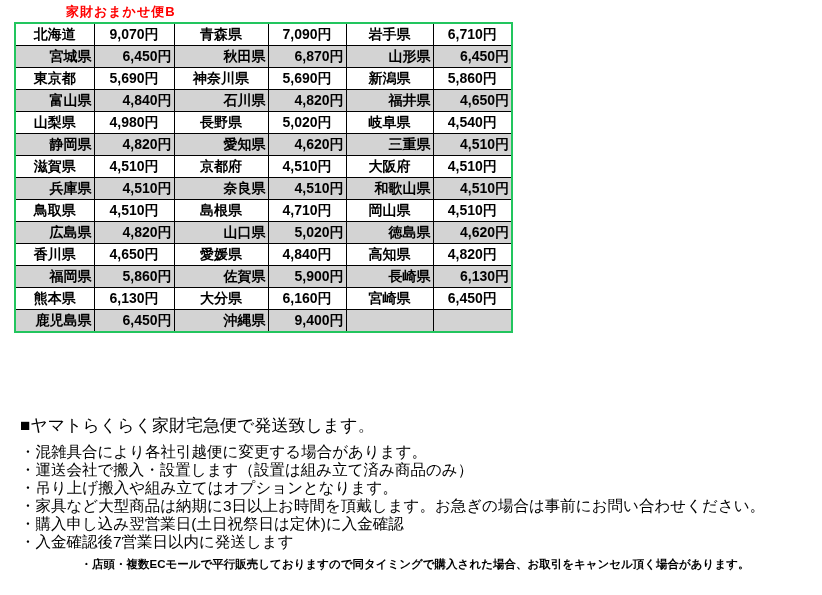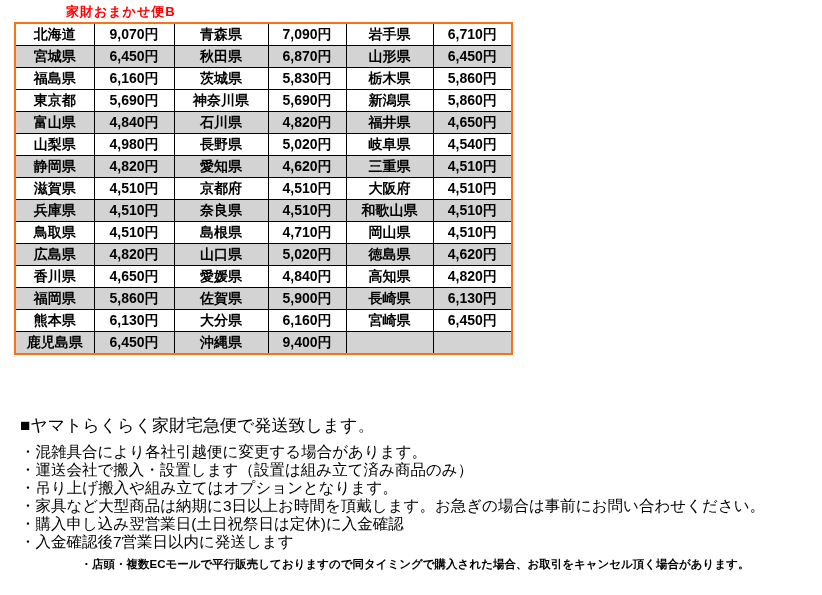--- a/index.html
+++ b/index.html
@@ -23,36 +23,37 @@
     font-size: 13px;
     font-weight: 700;
     color: var(--title-color, #ff0000);
     letter-spacing: 1px;
   }
   table.fee-table {
     position: absolute;
     left: 14px;
     top: 22px;
     border-collapse: collapse;
-    border: 2px solid #f97316;
+    border: 2px solid #22c55e;
     table-layout: fixed;
   }
   table.fee-table td {
     border: 1px solid #000000;
     height: 21px;
     padding: 0 2px;
     font-size: 14px;
     font-weight: 700;
     text-align: center;
     vertical-align: middle;
     white-space: nowrap;
     overflow: hidden;
   }
   table.fee-table tr.stripe td {
     background: var(--stripe, #d3d3d3);
+    text-align: right;
   }
   .notes {
     position: absolute;
     left: 20px;
     top: 416px;
     width: 790px;
   }
   .notes-heading {
     font-size: 17px;
     font-weight: 400;
@@ -102,28 +103,20 @@
         </tr>
         <tr class="stripe">
           <td>宮城県</td>
           <td>6,450円</td>
           <td>秋田県</td>
           <td>6,870円</td>
           <td>山形県</td>
           <td>6,450円</td>
         </tr>
         <tr>
-          <td>福島県</td>
-          <td>6,160円</td>
-          <td>茨城県</td>
-          <td>5,830円</td>
-          <td>栃木県</td>
-          <td>5,860円</td>
-        </tr>
-        <tr>
           <td>東京都</td>
           <td>5,690円</td>
           <td>神奈川県</td>
           <td>5,690円</td>
           <td>新潟県</td>
           <td>5,860円</td>
         </tr>
         <tr class="stripe">
           <td>富山県</td>
           <td>4,840円</td>

